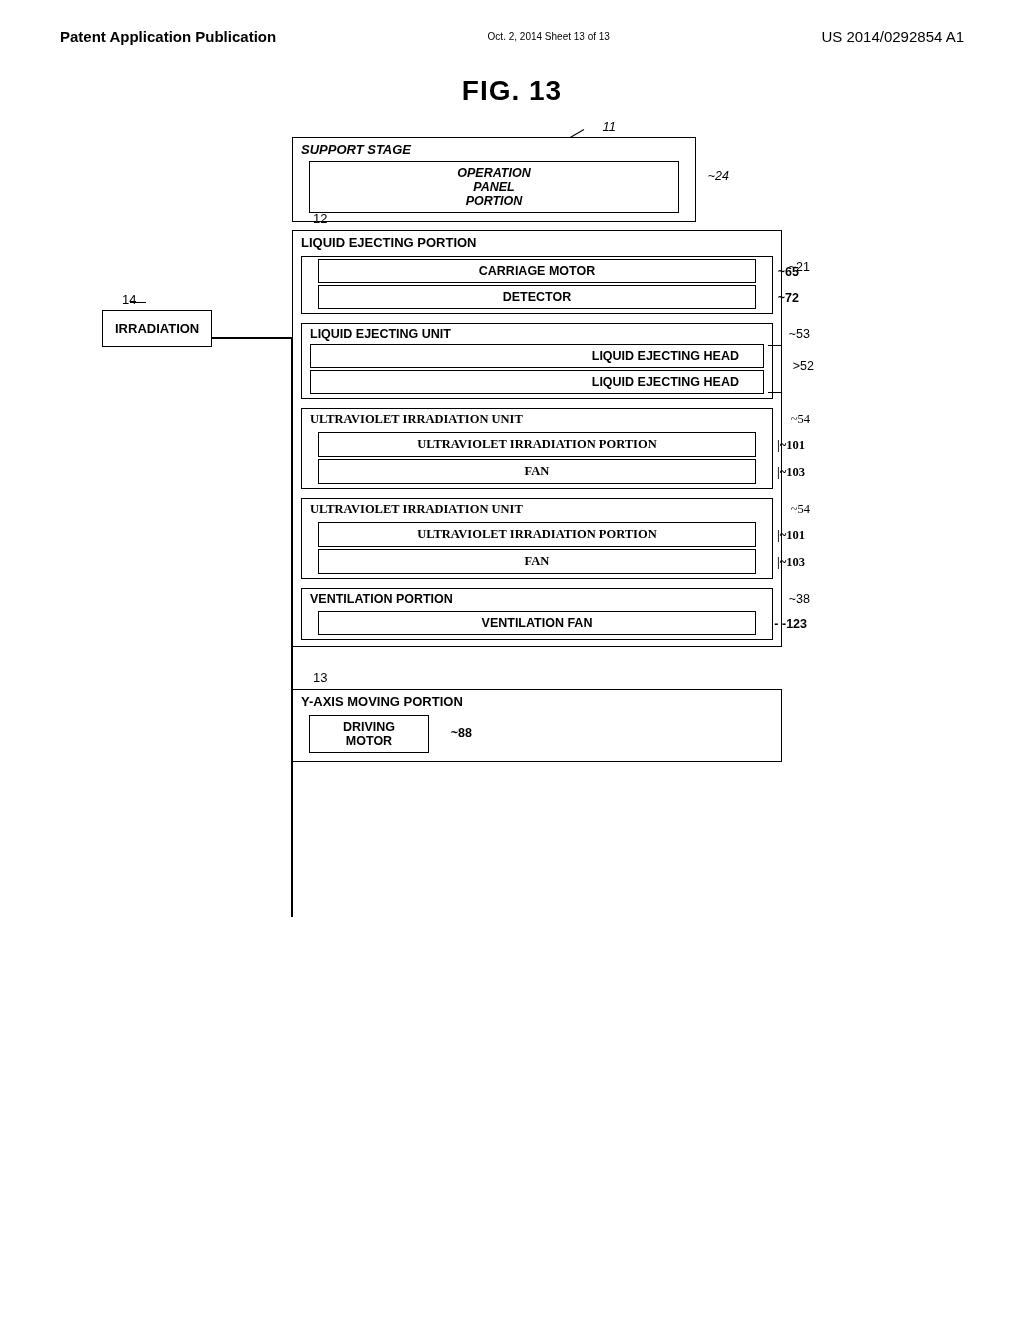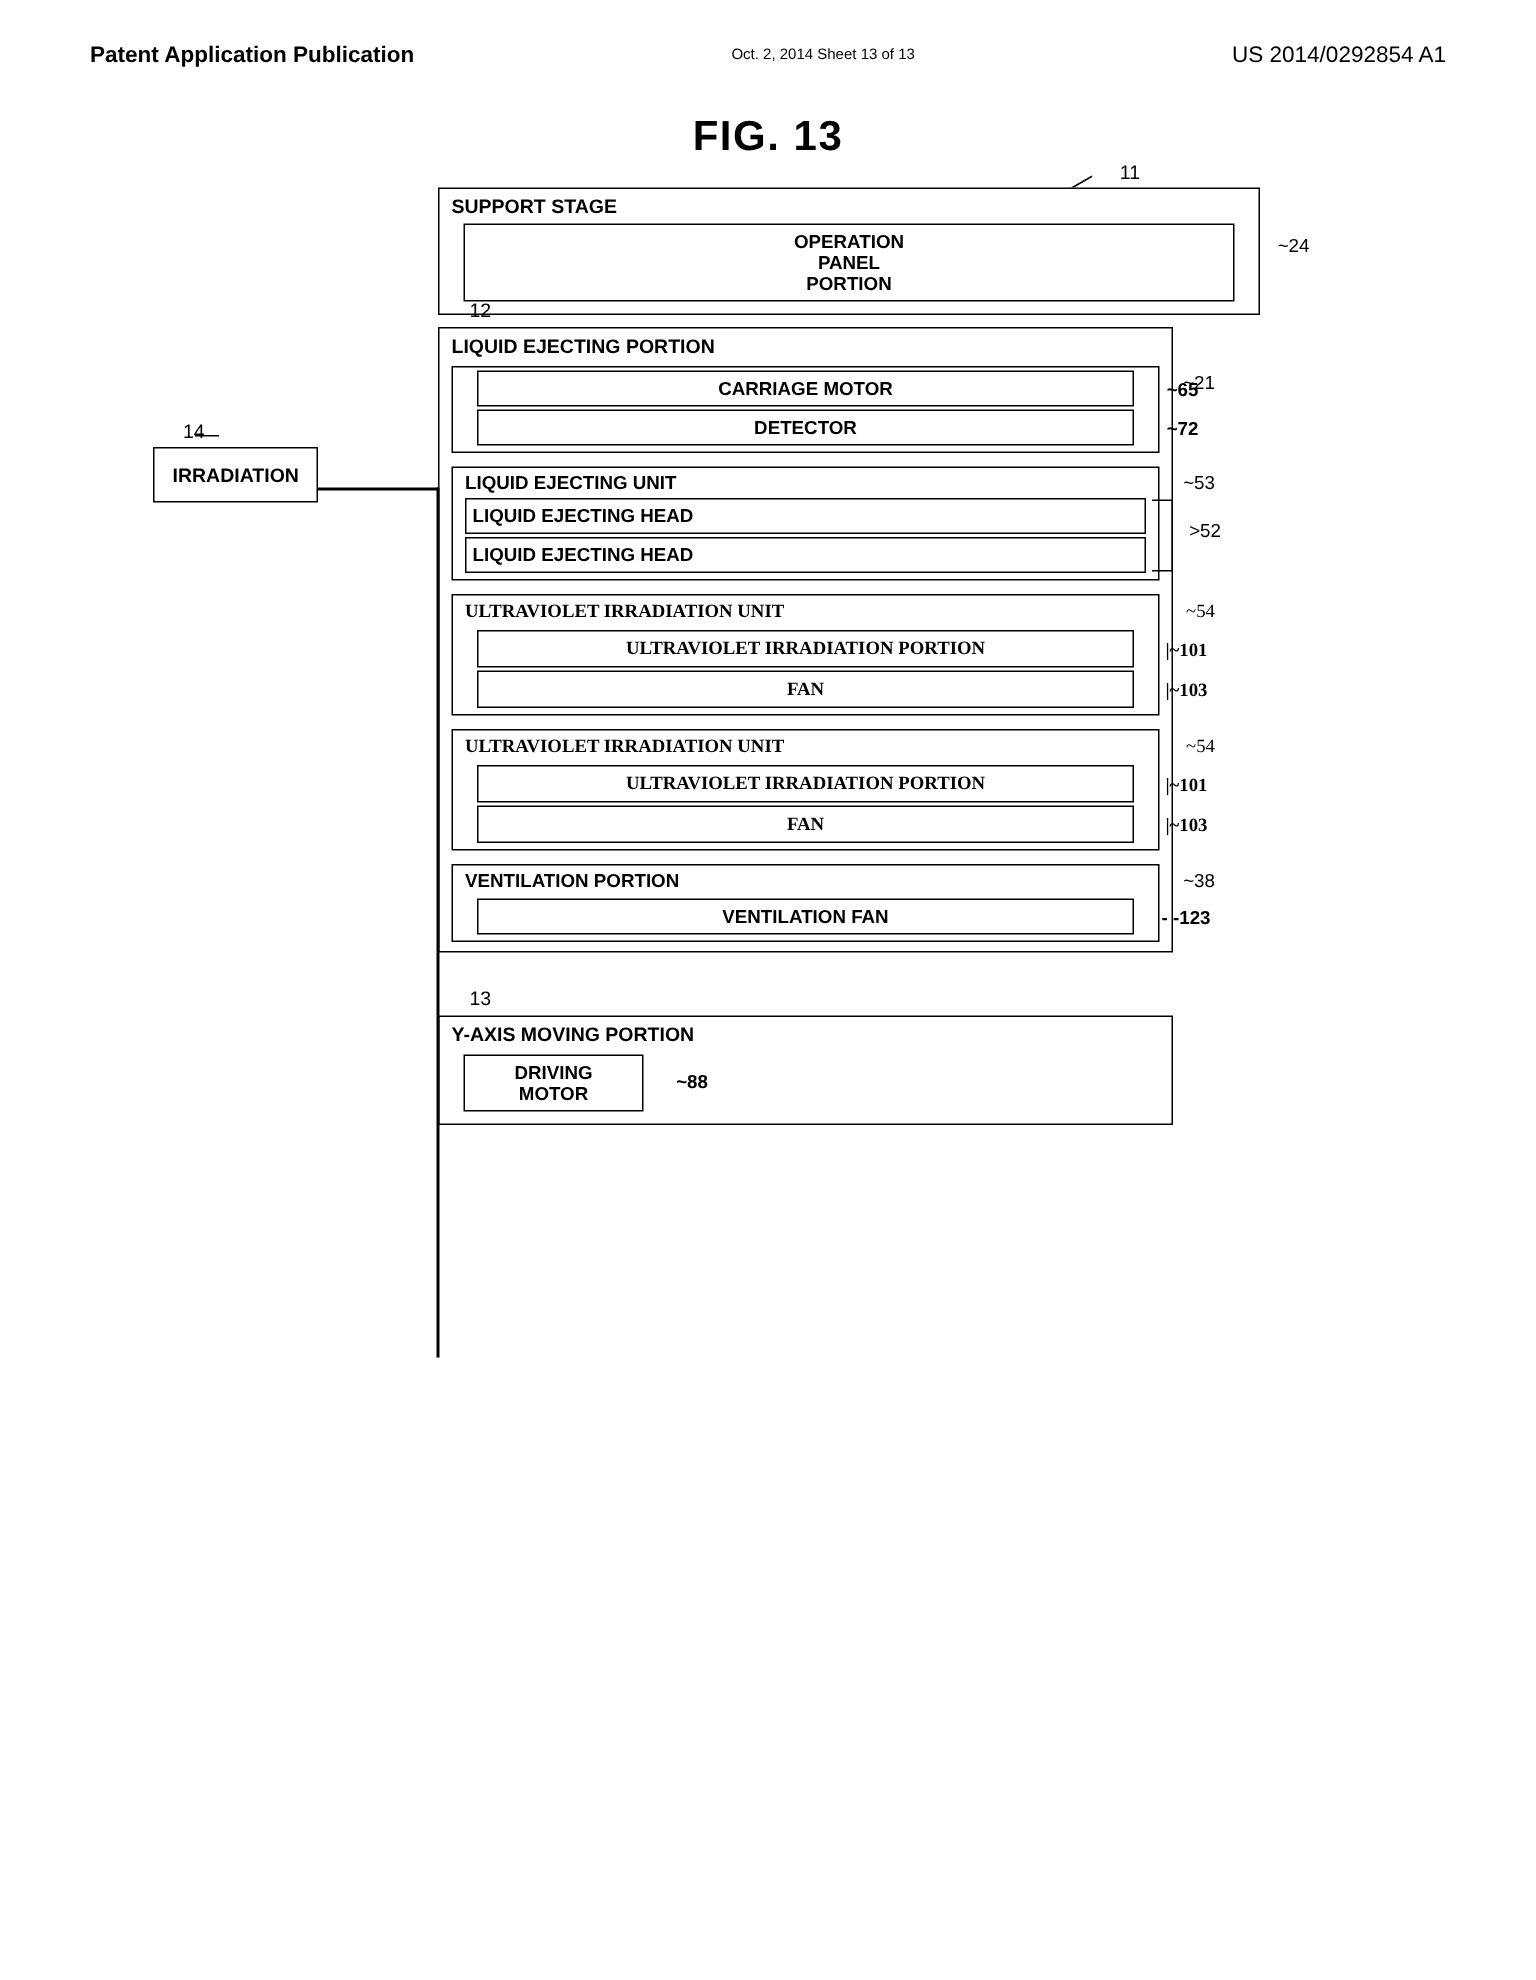--- a/index.html
+++ b/index.html
@@ -36,21 +36,21 @@
 
     .diagram-area {
       padding: 20px 60px 40px 60px;
       position: relative;
     }
 
     .fig-title {
       text-align: center;
       font-size: 28px;
       font-weight: bold;
-      margin-bottom: 18px;
+      margin-bottom: 30px;
       letter-spacing: 1px;
     }
 
     .block-outer {
       border: 1.5px solid #000;
       background: #fff;
       position: relative;
     }
 
     .support-stage-label {
@@ -156,24 +156,24 @@
       font-weight: bold;
       padding: 4px 8px;
     }
 
     
     .spacer { height: 10px; }
     .spacer-sm { height: 5px; }
 
     .leh-inner-box {
       border: 1.5px solid #000;
-      padding: 4px 4px;
-      font-size: 12.5px;
-      font-weight: bold;
-      text-align: left;
+      padding: 4px 24px;
+      font-size: 12.5px;
+      font-weight: bold;
+      text-align: right;
       position: relative;
       margin-bottom: 2px;
     }
 
     
     .main-wrapper {
       position: relative;
       width: 820px;
       margin: 0 auto;
     }
@@ -186,21 +186,21 @@
   <span class="header-left">Patent Application Publication</span>
   <span class="header-center">Oct. 2, 2014    Sheet 13 of 13</span>
   <span class="header-right">US 2014/0292854 A1</span>
 </div>
 
 <div class="diagram-area">
   <div class="fig-title">FIG. 13</div>
 
   <div class="main-wrapper">
 
-    <div style="position:relative; margin-left:190px; margin-bottom:8px; width:548px;">
+    <div style="position:relative; margin-left:190px; margin-bottom:8px; width:404px;font-style:italic;">
 
       <div style="position:absolute; top:-18px; right:80px; font-size:13px;">11</div>
       <div style="position:absolute; top:-8px; right:112px; font-size:13px; border-top:1px solid #000; width:18px; transform:rotate(-30deg); transform-origin:right center;"></div>
 
       <div class="block-outer">
         <div class="support-stage-label">SUPPORT STAGE</div>
         <div style="position:relative; margin: 0 8px 8px 8px;">
           <div class="operation-panel-box">
             <span>OPERATION<br>PANEL<br>PORTION</span>
           </div>

